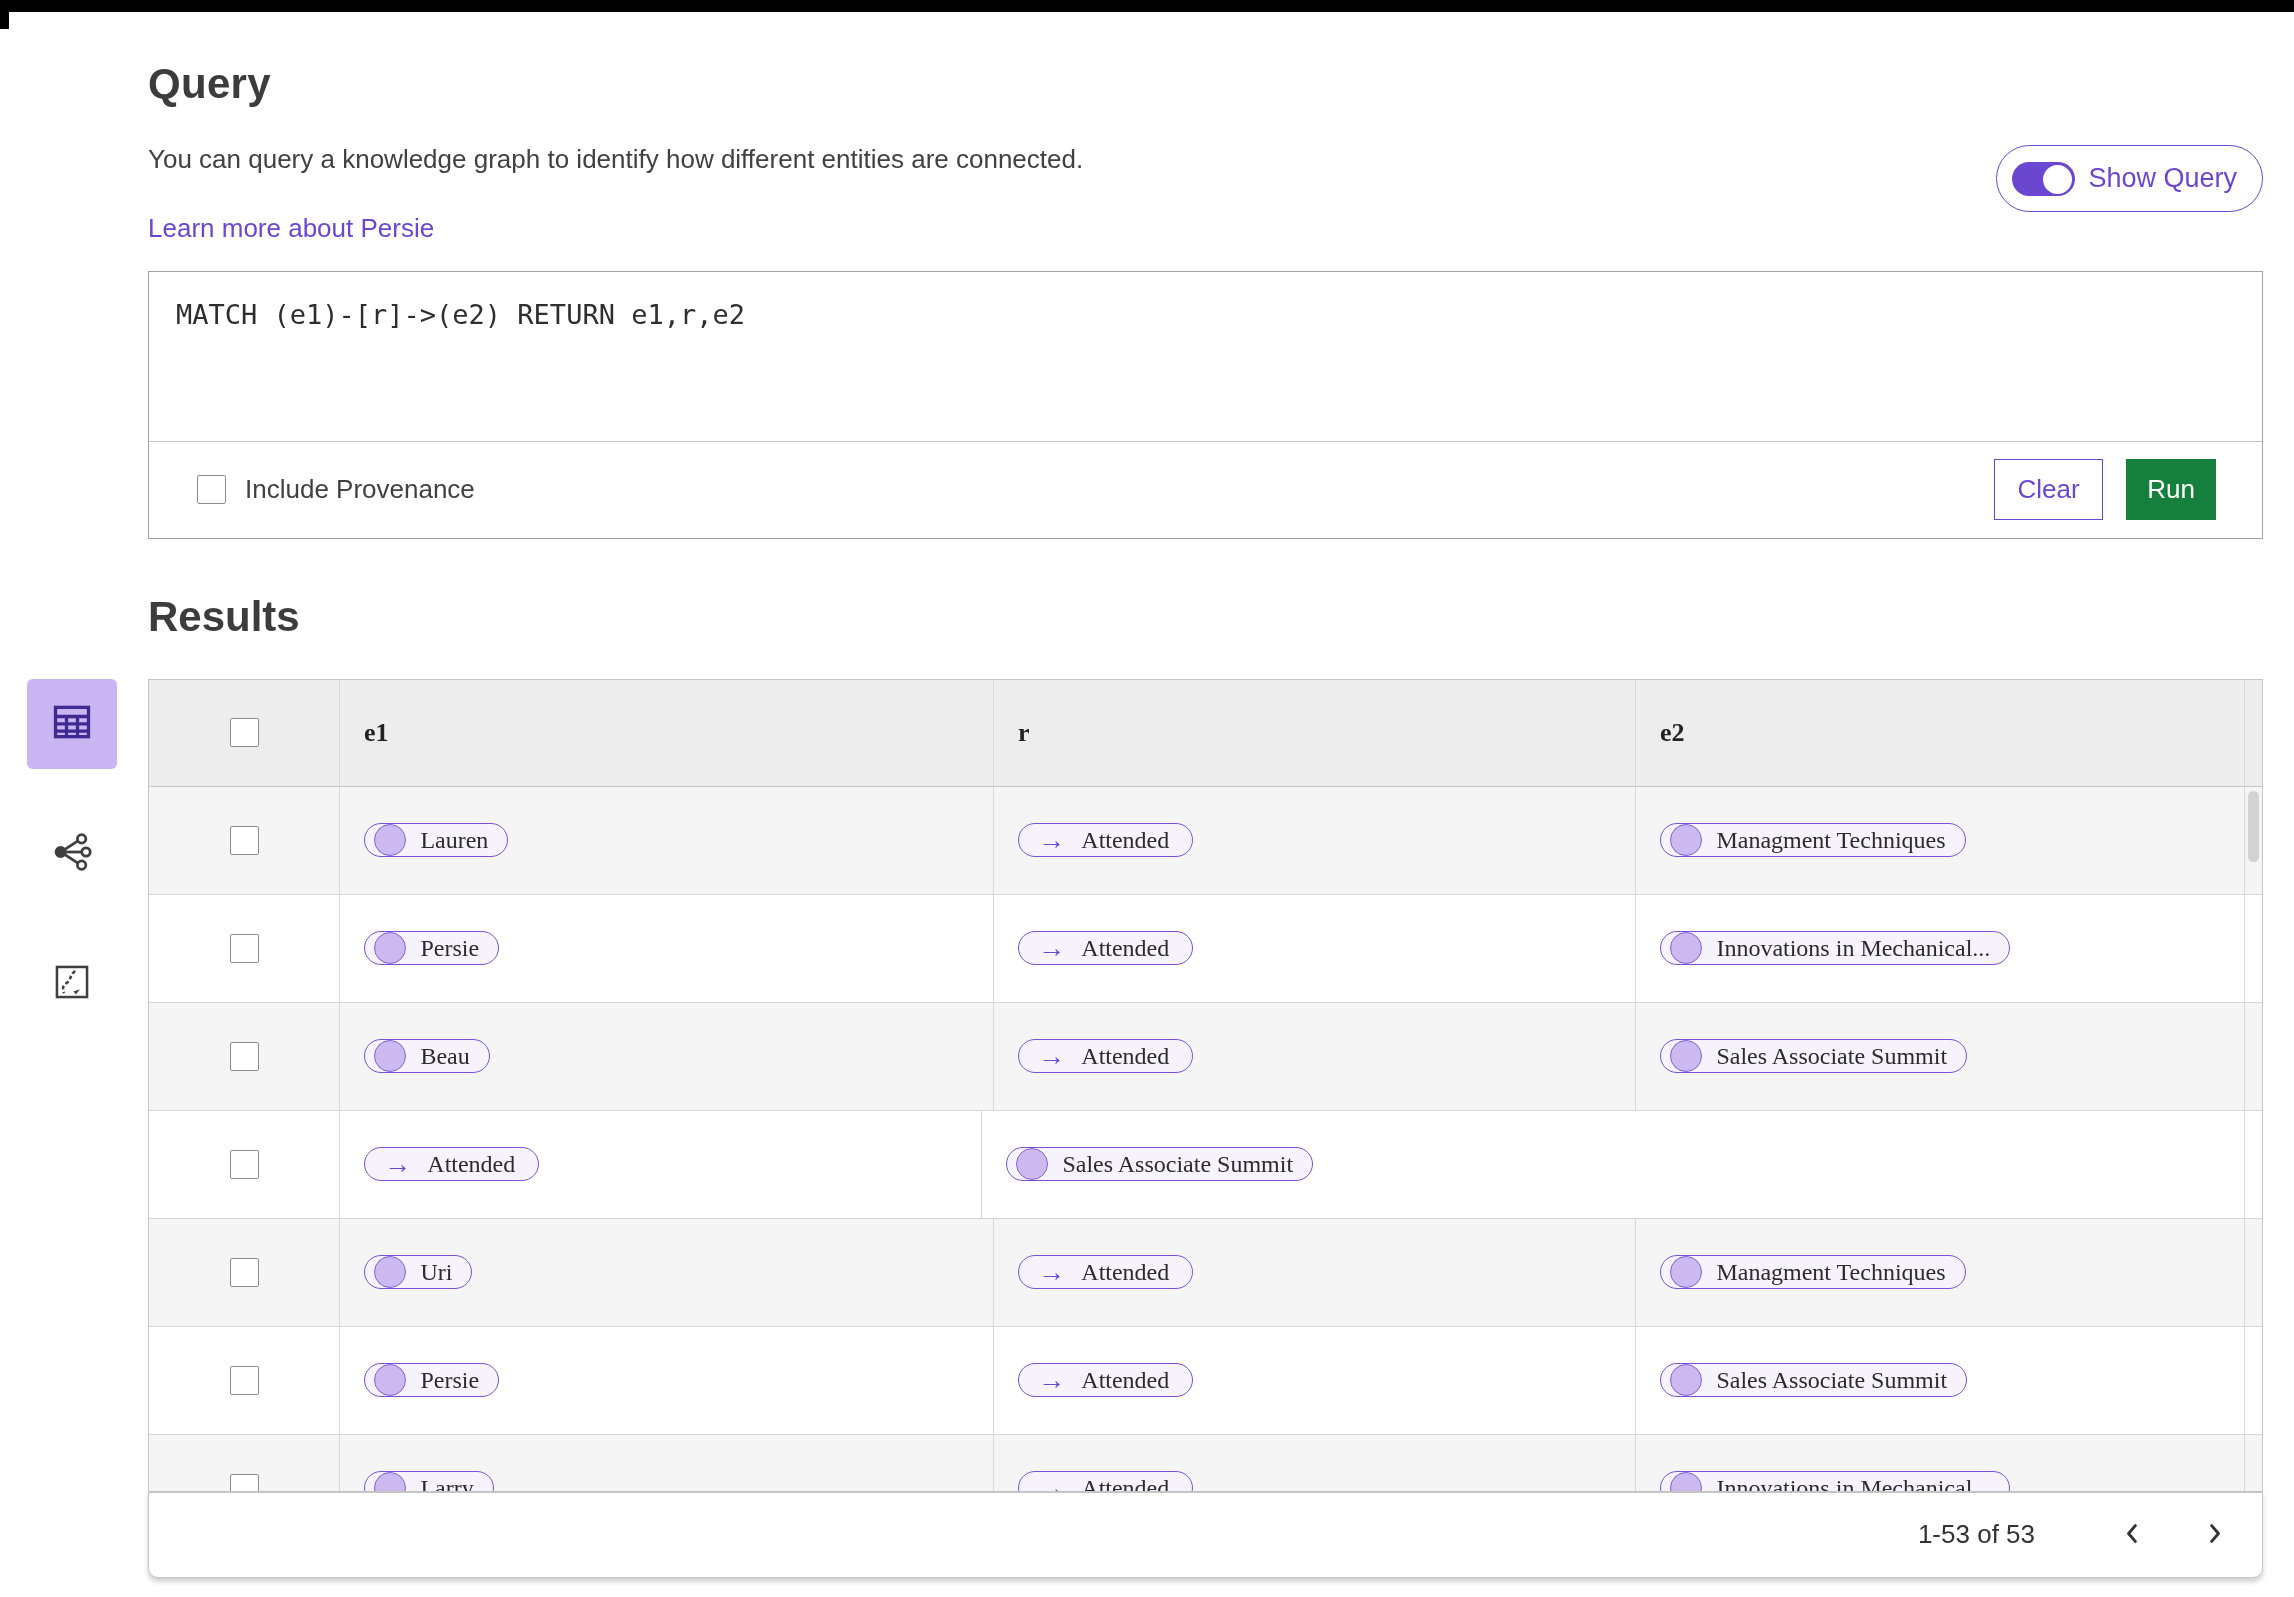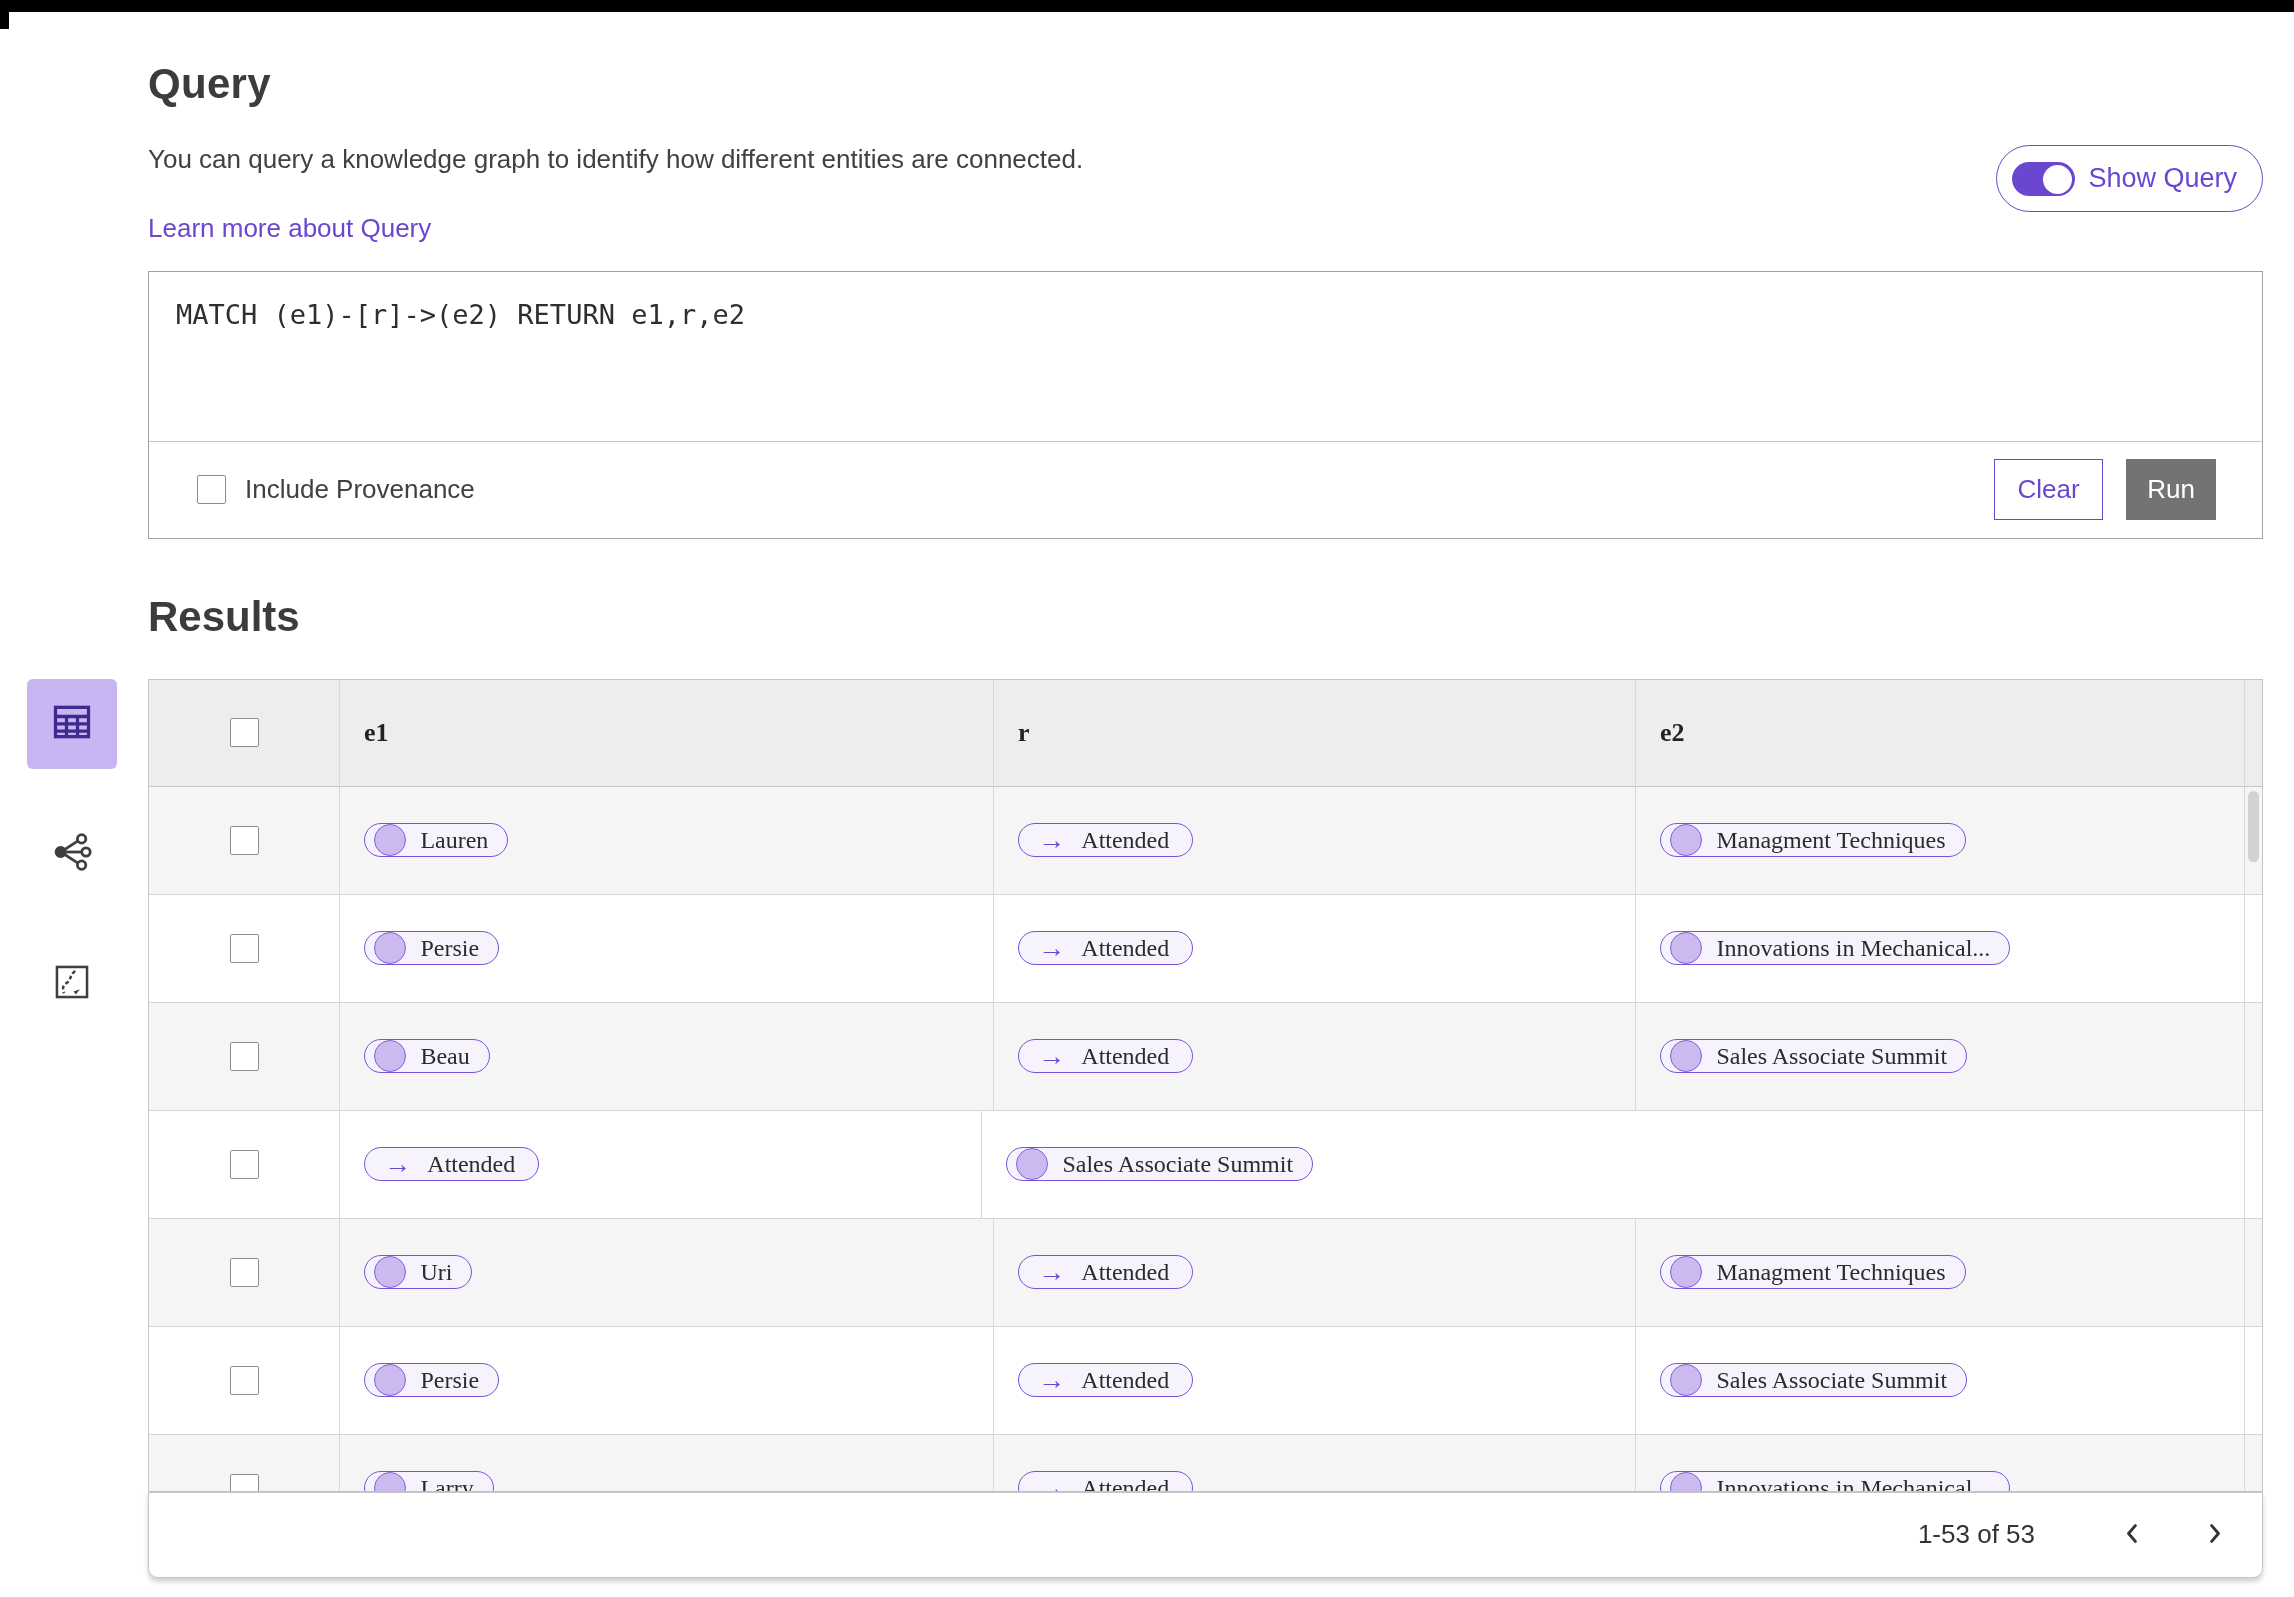--- a/index.html
+++ b/index.html
@@ -40,21 +40,21 @@
     background:repeating-linear-gradient(-45deg, transparent, transparent 3.8px, #9a9a9a 3.8px, #9a9a9a 5.7px);
     clip-path:polygon(100% 0, 100% 100%, 0 100%);
   }
   .panel-footer { height:96px; display:flex; align-items:center; justify-content:space-between; padding:0 46px 0 48px; }
   .checkbox-row { display:flex; align-items:center; gap:19px; cursor:pointer; }
   .checkbox { width:29px; height:29px; border:1.9px solid #8c8c8c; border-radius:1.9px; background:#fff; }
   .checkbox-label { font-size:26px; color:#414141; }
   .btn-group { display:flex; gap:23px; }
   .btn { height:61px; font-size:26px; display:flex; align-items:center; justify-content:center; cursor:pointer; font-family:inherit; }
   .btn-clear { min-width:109px; background:#fff; border:1.9px solid #6b46d1; color:#6b46d1; }
-  .btn-run { min-width:90px; background:#737373; border:none; color:#fff;text-align:right; }
+  .btn-run { min-width:90px; background:#15803d; border:none; color:#fff;text-align:right; }
 
   .results-title { margin-top:54px; font-size:42px; font-weight:bold; color:#3c3c3c; }
 
   .results-area { position:relative; margin-top:38px; }
 
   .view-switcher { position:absolute; left:-121px; top:0; width:90px; display:flex; flex-direction:column; align-items:center; }
   .view-btn { width:90px; height:90px; display:flex; align-items:center; justify-content:center; border-radius:5.7px; cursor:pointer; color:#3f3f3f; }
   .view-btn.selected { background:#c9b5f2; color:#3d2b91; }
   .view-btn + .view-btn { margin-top:40px; }
 
@@ -99,21 +99,21 @@
 <div class="chrome-bar"></div>
 <div class="chrome-corner"></div>
 
 <div class="content">
 
   <h1 class="page-title">Query</h1>
 
   <div class="intro-row">
     <div class="intro-text">
       <p>You can query a knowledge graph to identify how different entities are connected.</p>
-      <a class="learn-link">Learn more about Query</a>
+      <a class="learn-link">Learn more about Persie</a>
     </div>
     <div class="toggle-pill">
       <span class="toggle-track">
           <span class="toggle-knob"></span>
         </span>
       <span class="toggle-label">Show Query</span>
     </div>
   </div>
 
   <div class="query-panel">

